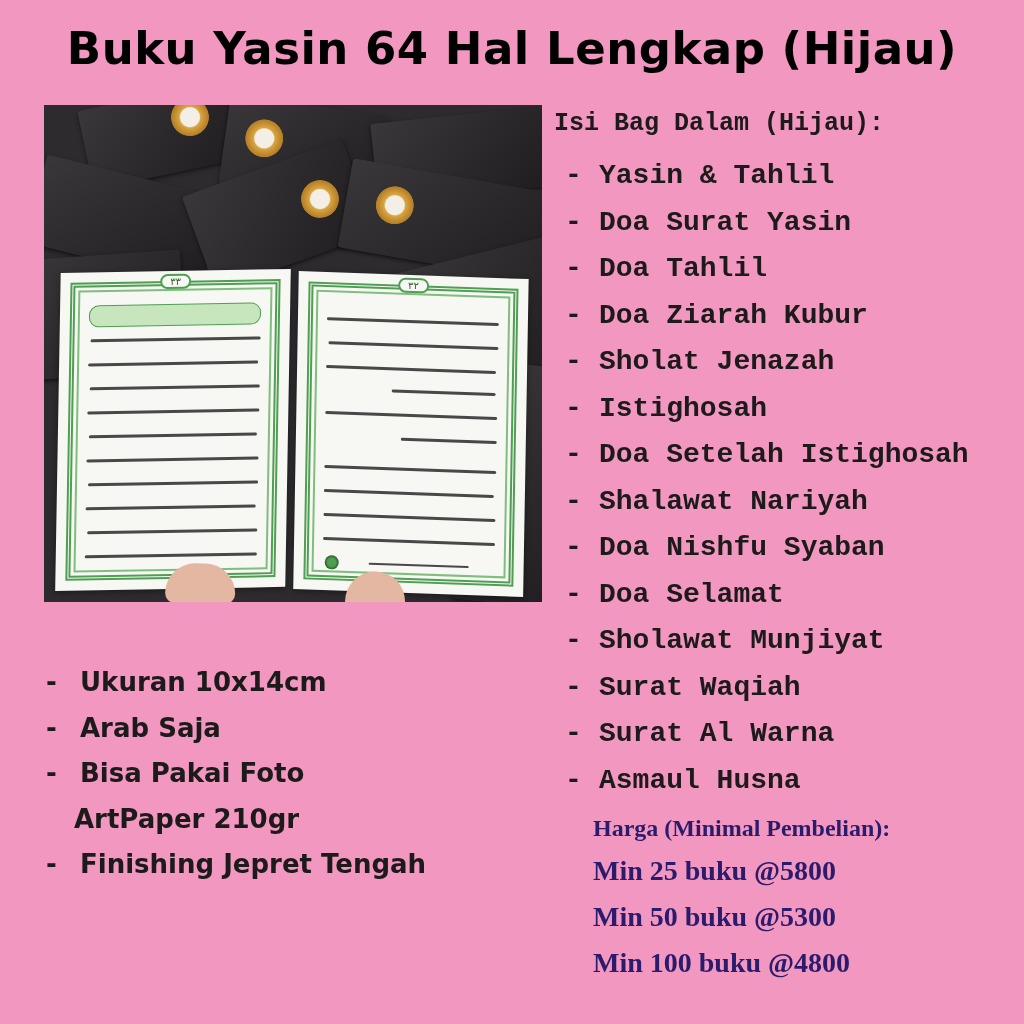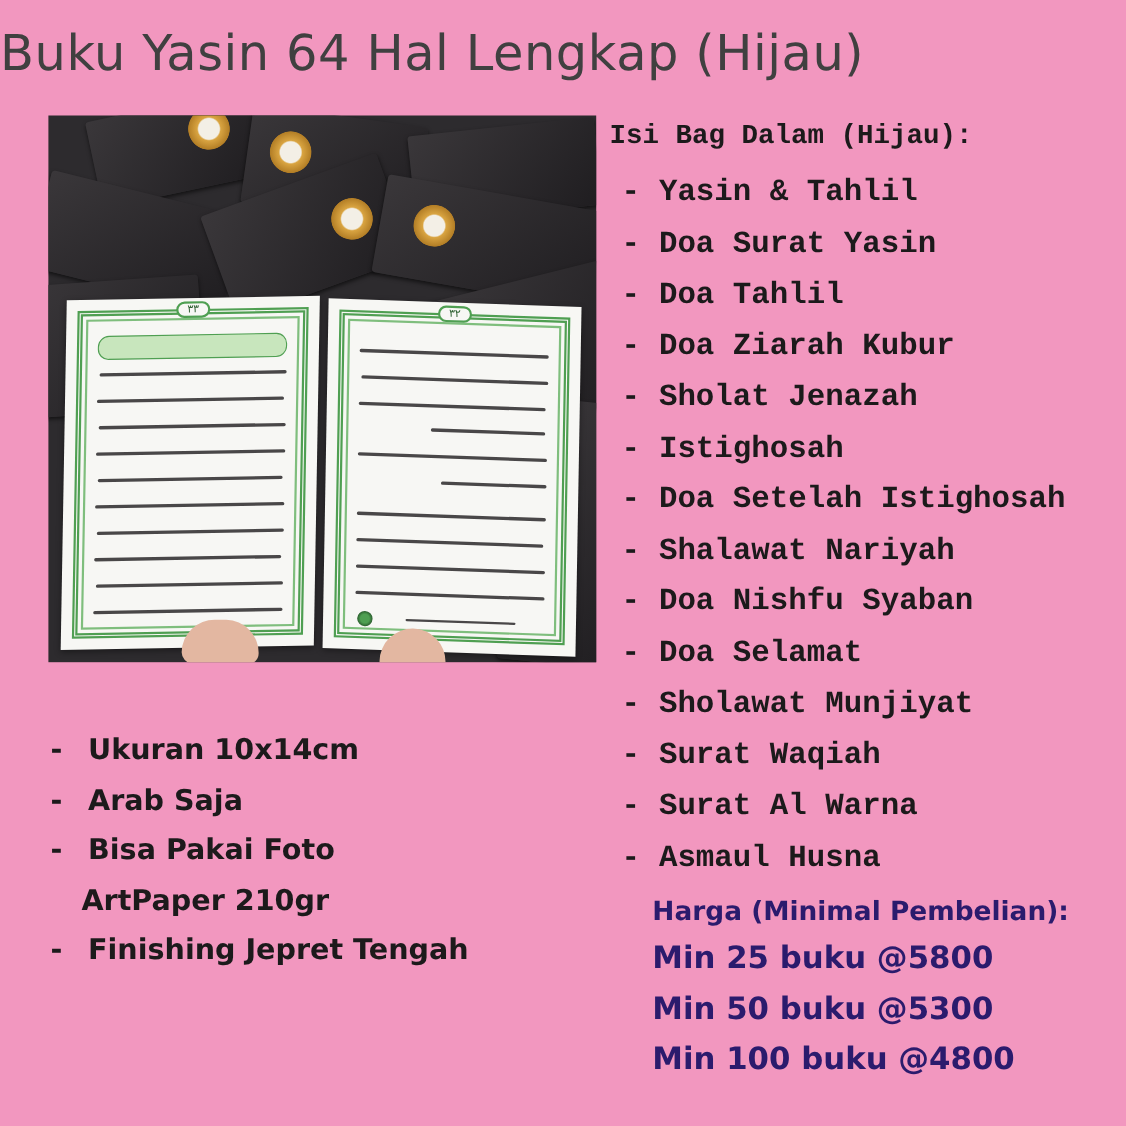--- a/index.html
+++ b/index.html
@@ -5,22 +5,22 @@
   html, body { margin: 0; padding: 0; }
   body {
     width: 1024px; height: 1024px; overflow: hidden;
     background: #f297bf;
     font-family: "DejaVu Sans", sans-serif;
     color: #1c1a1b;
     position: relative;
   }
   .title {
     position: absolute; left: 0; top: 22px; width: 1024px;
-    font-weight: normal; font-size: 45px;
-    letter-spacing: 0.5px; color: #404040;
+    text-align: center; font-weight: bold; font-size: 45px;
+    letter-spacing: 0.5px; color: #000000;
   }
   .photo {
     position: absolute; left: 44px; top: 105px; width: 498px; height: 497px;
     overflow: hidden; background: #2d2b2e;
   }
   .pile {
     position: absolute; border-radius: 3px;
     background: linear-gradient(135deg, #3a373a, #1f1d20);
     box-shadow: 0 2px 4px rgba(0,0,0,0.6);
   }
@@ -74,21 +74,21 @@
   .list-right .heading { font-size: 25px; line-height: 36px; margin-bottom: 4px; }
   .list-right li .dash, .list-left li .dash { display: inline-block; width: 34px; }
   .list-left {
     position: absolute; left: 46px; top: 660px; margin: 0; padding: 0; list-style: none;
   }
   .list-left li {
     font-size: 26px; font-weight: bold; line-height: 45.5px; white-space: nowrap;
   }
   .list-left li.cont { padding-left: 28px; }
   .price {
-    position: absolute; left: 593px; top: 808px; color: #2b1b6d; font-weight: bold;
+    position: absolute; left: 593px; top: 808px; color: #2b1b6d; font-weight: bold; font-family: Liberation Serif, serif;
   }
   .price .p-head { font-size: 24px; line-height: 40px; }
   .price .p-row { font-size: 28px; line-height: 46px; }
 </style>
 </head>
 <body>
 
 <div class="title">Buku Yasin 64 Hal Lengkap (Hijau)</div>
 
 <div class="photo">

